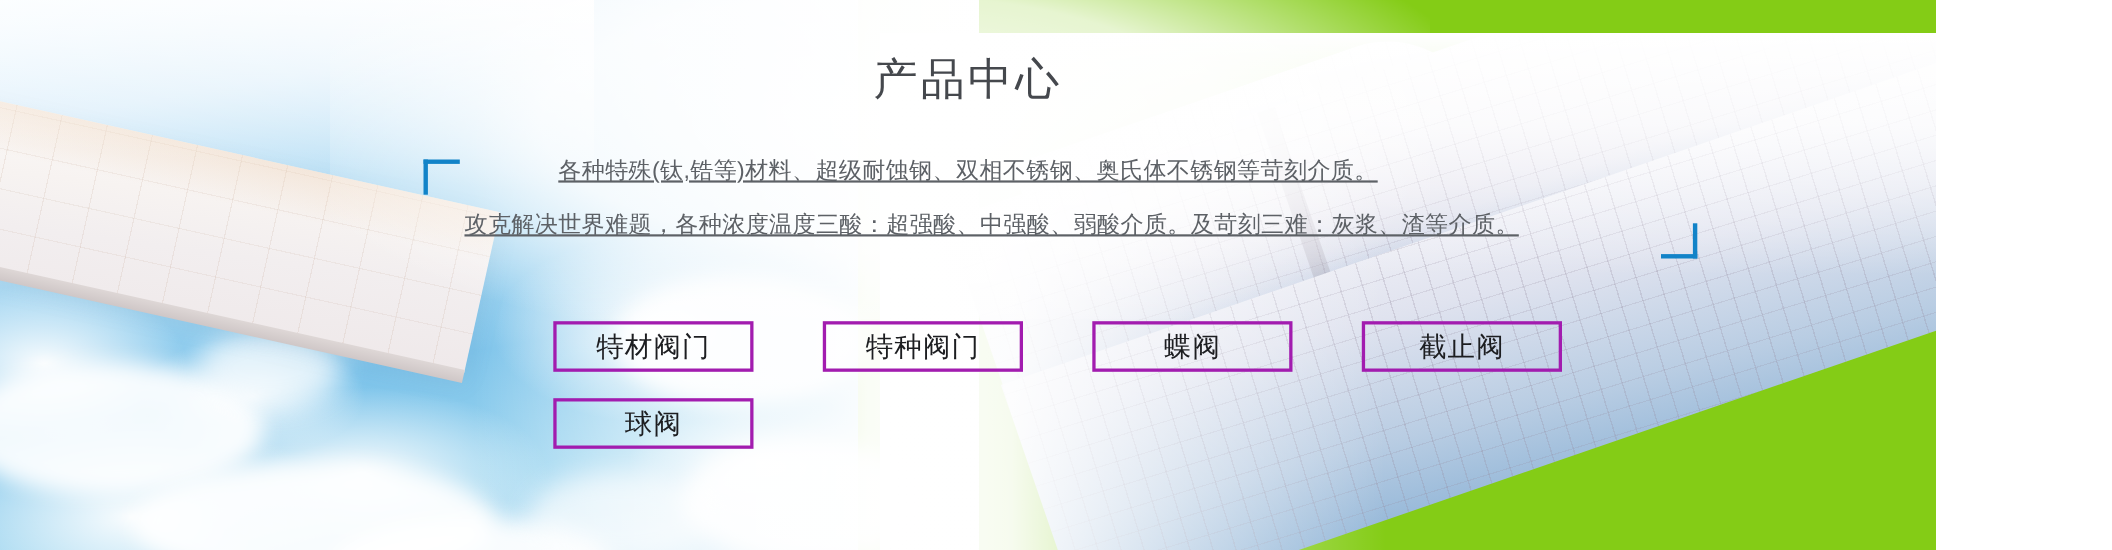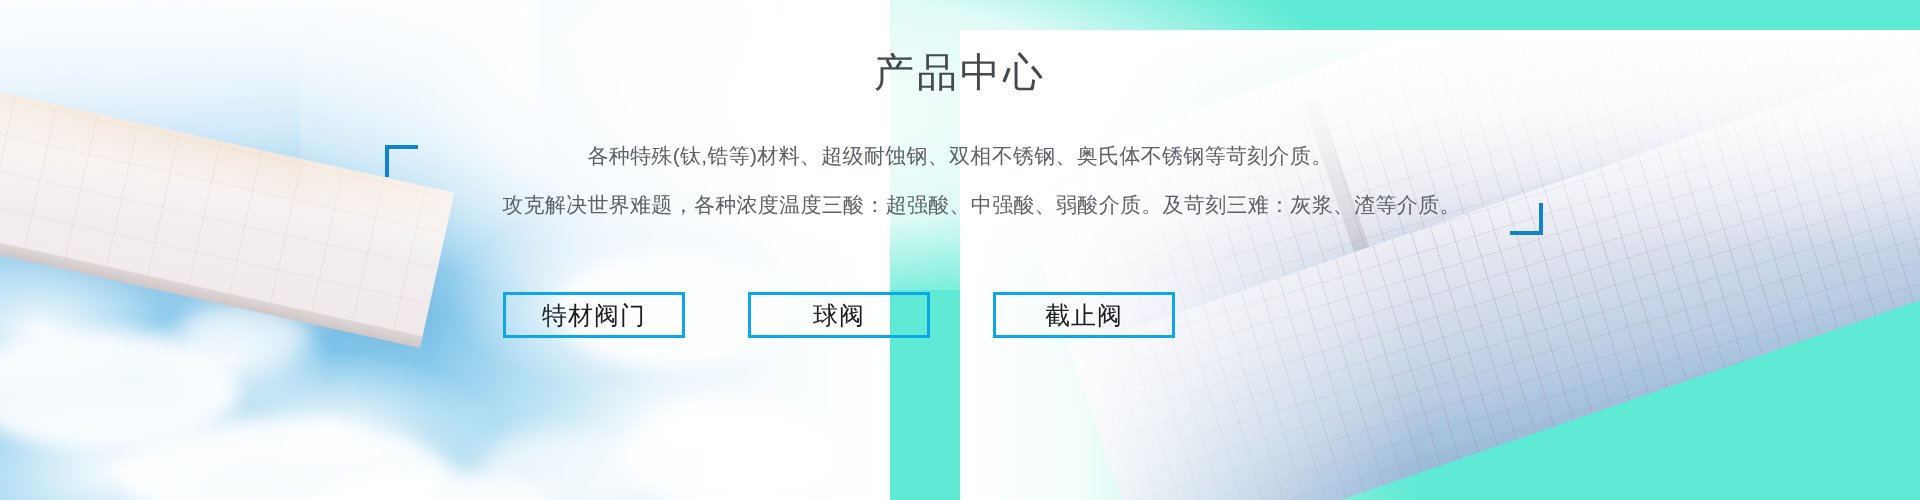--- a/index.html
+++ b/index.html
@@ -3,22 +3,22 @@
 <meta charset="utf-8">
 <style>
   * { margin:0; padding:0; box-sizing:border-box; }
   html, body {
     width:1920px; height:500px;
     overflow:hidden;
     font-family:"Liberation Sans","DejaVu Sans",sans-serif;
   }
   #stage {
     position:relative;
-    width:1920px; height:500px;
-    background:#5eead4;
+    width:1760px; height:500px;
+    background:#84cc16;
     overflow:hidden;
   }
 
   
   .bg-sky{
     position:absolute; left:0; top:0; width:780px; height:500px;
     background:
       radial-gradient(ellipse 300px 150px at 120px 470px, rgba(255,255,255,.95) 0%, rgba(255,255,255,0) 62%),
       radial-gradient(ellipse 260px 120px at 330px 430px, rgba(255,255,255,.9) 0%, rgba(255,255,255,0) 65%),
       radial-gradient(ellipse 200px 110px at 40px 330px, rgba(255,255,255,.95) 0%, rgba(255,255,255,0) 65%),
@@ -154,20 +154,21 @@
   .desc-block{
     position:absolute; left:0; right:0; top:140px;
     text-align:center;
   }
   .desc-line{
     font-size:21px;
     line-height:1.55;
     color:#5d6166;
     letter-spacing:.3px;
     margin-bottom:16px;
+    text-decoration:underline;
   }
   .desc-line:last-child{ margin-bottom:0;margin-left:43px; }
 
   .bracket{ position:absolute; }
   .bracket-tl{
     left:385px; top:145px; width:33px; height:32px;
     border-left:4px solid #1283c8;
     border-top:4px solid #1283c8;
   }
   .bracket-br{
@@ -180,21 +181,21 @@
     position:absolute;
     left:503px; top:292px;
     width:918px;
     display:grid;
     grid-template-columns:repeat(4,182px);
     grid-auto-rows:46px;
     column-gap:63px;
     row-gap:24px;
   }
   .cat-btn{
-    border:3px solid #0ea5e9;
+    border:3px solid #a21caf;
     background:transparent;
     display:flex; align-items:center; justify-content:center;
     font-size:25px;
     letter-spacing:1px;
     color:#1d1e21;
     cursor:pointer;
     user-select:none;
   }
 </style>
 </head>
@@ -240,18 +241,20 @@
     <div class="bracket bracket-tl"></div>
     <div class="bracket bracket-br"></div>
 
     <div class="desc-block">
       <div class="desc-line">各种特殊(钛,锆等)材料、超级耐蚀钢、双相不锈钢、奥氏体不锈钢等苛刻介质。</div>
       <div class="desc-line">攻克解决世界难题，各种浓度温度三酸：超强酸、中强酸、弱酸介质。及苛刻三难：灰浆、渣等介质。</div>
     </div>
 
     <div class="cat-grid">
       <div class="cat-btn">特材阀门</div>
+      <div class="cat-btn">特种阀门</div>
+      <div class="cat-btn">蝶阀</div>
+      <div class="cat-btn">截止阀</div>
       <div class="cat-btn">球阀</div>
-      <div class="cat-btn">截止阀</div>
     </div>
 
   </div>
 </div>
 
 </body></html>

